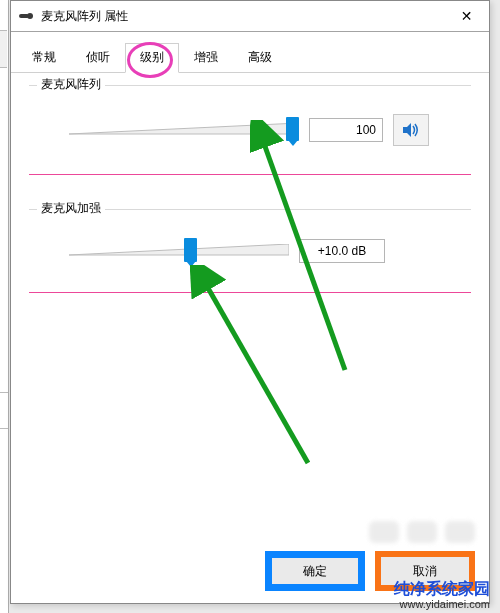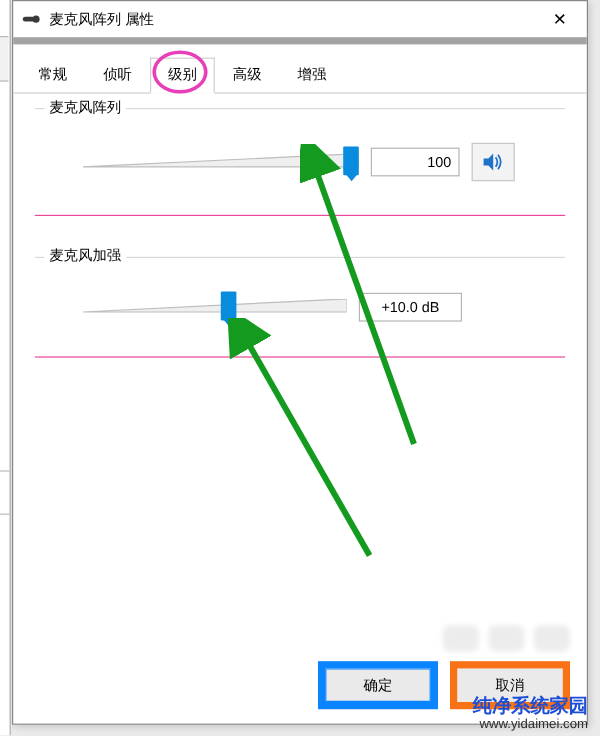--- a/index.html
+++ b/index.html
@@ -49,21 +49,21 @@
     border: 1px solid #888;
     box-shadow: 2px 2px 6px rgba(0,0,0,0.15);
     box-sizing: border-box;
   }
   .titlebar {
     height: 30px;
     display: flex;
     align-items: center;
     justify-content: space-between;
     padding: 0 0 0 8px;
-    border-bottom: 6px solid #a3a3a3;
+    border-bottom: 1px solid #a3a3a3;
   }
   .title-left {
     display: flex;
     align-items: center;
     gap: 6px;
   }
   .mic-titleicon {
     width: 16px;
     height: 12px;
     position: relative;
@@ -327,22 +327,22 @@
       </div>
       <div class="close-btn">
         <span>✕</span>
       </div>
     </div>
 
     <div class="tabstrip">
       <div class="tab"><span>常规</span></div>
       <div class="tab"><span>侦听</span></div>
       <div class="tab active"><span>级别</span></div>
+      <div class="tab"><span>增强</span></div>
       <div class="tab"><span>高级</span></div>
-      <div class="tab"><span>增强</span></div>
     </div>
 
     <div class="tab-highlight"></div>
 
     <div class="content">
 
       <div class="group">
         <div class="group-label">麦克风阵列</div>
         <div class="slider-row">
           <div class="slider-container">

